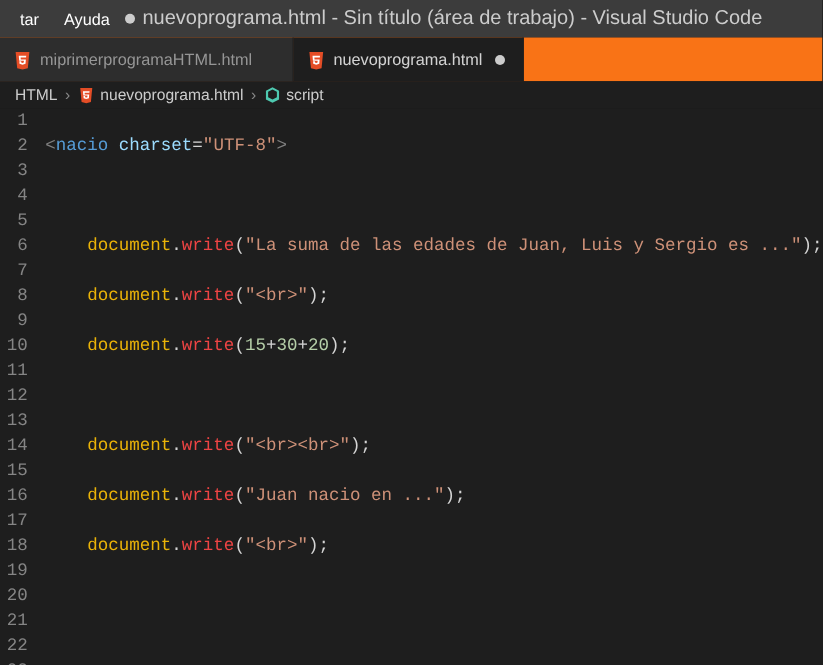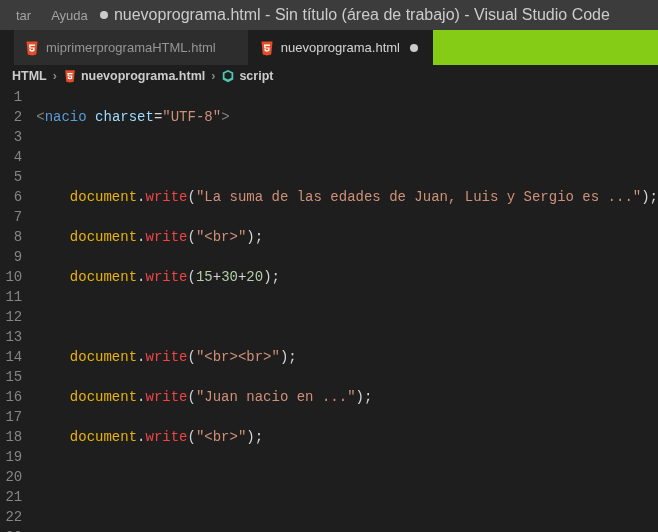--- a/index.html
+++ b/index.html
@@ -15,45 +15,44 @@
   .menubar {
     height: 30px;
     background: #3c3c3c;
     display: flex;
     align-items: center;
     padding: 0 8px;
     gap: 4px;
   }
   .menu-item {
     padding: 4px 8px;
-    color: #a3a3a3;
+    color: #ffffff;
     cursor: pointer;
   }
   .title-area {
     flex: 1;
     text-align: center;
     color: #cccccc;
     font-size: 16px;
     white-space: nowrap;
     overflow: hidden;
     display: flex;
     justify-content: center;
     align-items: center;
     gap: 6px;
     padding-right: 40px;
   }
   .dirty-dot {
     width: 8px; height: 8px; border-radius: 50%; background: #cccccc; display:inline-block;
   }
   .tabbar {
     height: 35px;
-    background: #84cc16;
+    background: #f97316;
     display: flex;
     align-items: stretch;
-    margin-left: 14px;
   }
   .tab {
     display: flex;
     align-items: center;
     padding: 0 10px;
     gap: 6px;
     background: #2d2d2d;
     border-right: 1px solid #1e1e1e;
     cursor: pointer;
     font-size: 13px;
@@ -72,21 +71,20 @@
   .dirty { width:8px; height:8px; border-radius:50%; background:#cccccc; }
   .breadcrumbs {
     height: 22px;
     display:flex;
     align-items:center;
     padding: 0 12px;
     gap: 6px;
     font-size: 12.5px;
     color: #a0a0a0;
     background: #1e1e1e;
-    font-weight: bold;
   }
   .bc-item { color:#cccccc; display:flex; align-items:center; gap:4px;}
   .bc-sep { color:#888; }
   .cube-icon { width:14px;height:14px; }
   .editor {
     display:flex;
     font-family: Consolas, "Courier New", monospace;
     font-size: 14px;
     line-height: 20px;
   }

